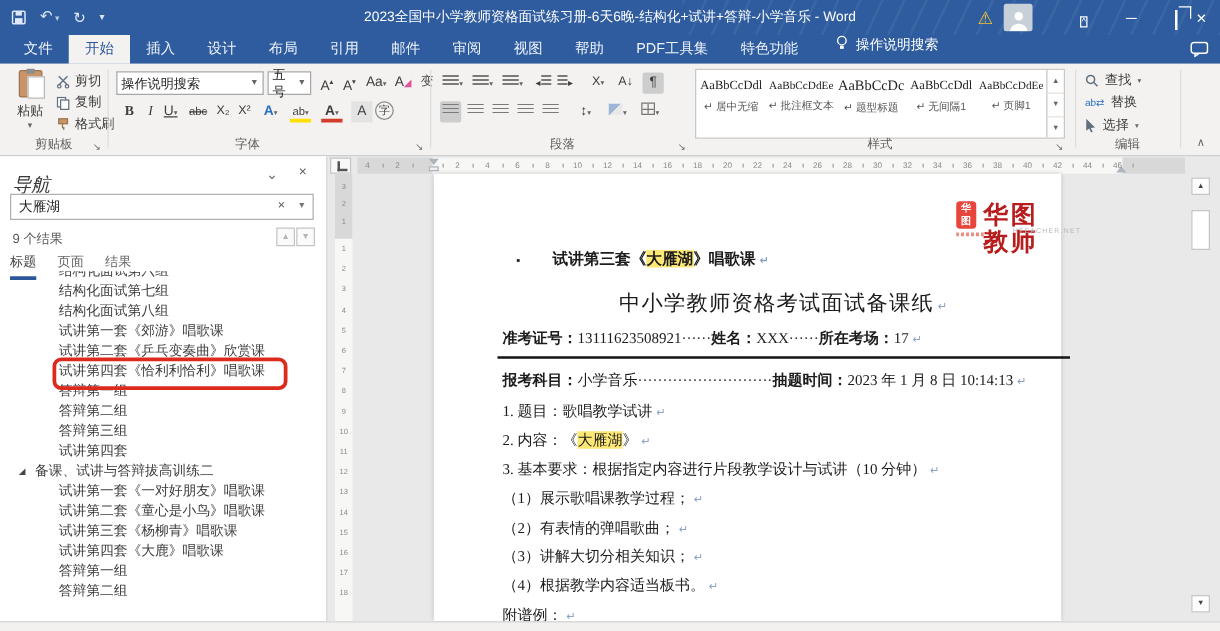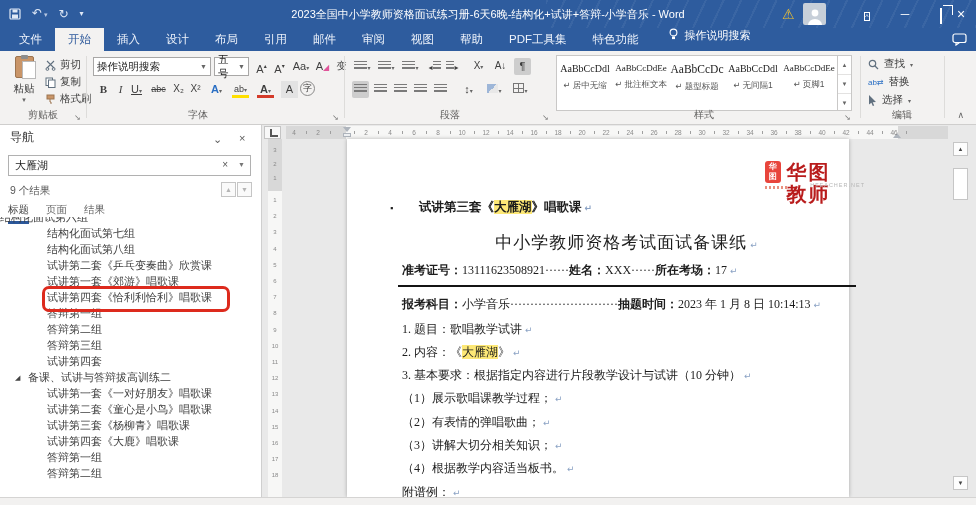--- a/index.html
+++ b/index.html
@@ -51,21 +51,21 @@
   .stylegallery{position:absolute;left:556px;top:4px;width:296px;height:56px;background:#fff;border:1px solid #c9c8c7;display:flex;}
   .stylecard{width:56px;text-align:center;padding-top:7px;overflow:hidden;cursor:default;}
   .stylecard .prev{display:block;font-family:"Liberation Serif","DejaVu Serif",serif;color:#222;white-space:nowrap;}
   .stylecard .lab{display:block;font-size:8.5px;color:#555;margin-top:6px;white-space:nowrap;}
   .gal-arrows{margin-left:auto;width:15px;border-left:1px solid #c9c8c7;display:flex;flex-direction:column;}
   .gal-arrows div{flex:1;font-size:6px;color:#666;text-align:center;line-height:18px;border-bottom:1px solid #e3e2e1;}
   .edit-item{position:absolute;left:868px;display:flex;align-items:center;gap:5px;white-space:nowrap;color:#3b3b3b;}
 
   
   .navpane{position:absolute;left:0;top:125px;width:262px;bottom:8px;background:#fff;border-right:1px solid #cfcfcf;overflow:hidden;z-index:2;}
-  .nav-title{position:absolute;left:10px;top:4px;font-size:12px;color:#3a3a3a;}
+  .nav-title{position:absolute;left:10px;top:14px;font-size:15px;color:#3a3a3a;font-style:italic;}
   .nav-hbtn{position:absolute;font-size:11px;color:#5c5c5c;}
   .nav-search{position:absolute;left:8px;top:30px;width:243px;height:21px;border:1px solid #b1b1b1;background:#fff;}
   .nav-search input{position:absolute;left:4px;top:1px;width:190px;height:17px;border:none;outline:none;font-size:11px;color:#1f1f1f;font-family:inherit;background:transparent;}
   .nav-search .sx{position:absolute;right:22px;top:3px;font-size:10px;color:#555;}
   .nav-search .sd{position:absolute;right:5px;top:5px;font-size:7px;color:#777;}
   .nav-results{position:absolute;left:10px;top:59px;font-size:10.5px;color:#585858;}
   .updownbtn{position:absolute;top:57px;width:15px;height:15px;border:1px solid #c5c5c5;background:#fafafa;font-size:7px;color:#b5b5b5;text-align:center;line-height:13px;}
   .nav-tabs{position:absolute;left:8px;top:78px;display:flex;gap:17px;font-size:10.5px;color:#666;}
   .nav-tab{padding-bottom:4px;}
   .nav-tab.active{color:#3f3f3f;border-bottom:3px solid #2b579a;}
@@ -93,21 +93,21 @@
   .page{position:absolute;left:347px;top:139px;width:502px;bottom:8px;background:#fff;box-shadow:0 0 4px rgba(0,0,0,.28);z-index:1;}
   .logo{position:absolute;left:418px;top:22px;display:flex;gap:6px;}
   .logo-sq{width:22px;height:22px;background:#e8453c;border-radius:3px;color:#fff;font-size:8px;line-height:10px;text-align:center;padding-top:1px;font-weight:bold;}
   .logo-strip{position:absolute;left:418px;top:47px;width:22px;height:3px;background:repeating-linear-gradient(90deg,#e8907f 0 2px,transparent 2px 4px);}
   .logo-name{font-size:20px;font-weight:bold;color:#b91c1c;letter-spacing:2px;line-height:22px;font-family:Liberation Serif, serif;}
   .logo-site{position:absolute;left:446px;top:43px;width:72px;text-align:right;font-size:5.5px;color:#b7b7b7;letter-spacing:1px;}
   .docline{position:absolute;white-space:nowrap;font-family:"Liberation Serif","DejaVu Serif",serif;font-size:12px;color:#1c1c1c;}
   .docline .ret{color:#8aa2c4;font-size:9px;margin-left:3px;font-family:"DejaVu Sans",sans-serif;}
   .seg-b{font-weight:bold;}
   .seg-hl{background:#fde876;}
-  .dl-heading{left:43px;font-size:12.5px;font-weight:bold;}
+  .dl-heading{left:66px;font-size:12.5px;font-weight:bold;}
   .dl-heading .bullet{display:inline-block;width:29px;font-size:9px;}
   .dl-title{left:51px;width:458px;text-align:center;font-size:17px;letter-spacing:1px;}
   .dl-fields,.dl-body{left:55px;}
   .docrule{position:absolute;left:51px;width:458px;height:2px;background:#141414;}
 
   
   .sb-btn{position:absolute;left:953px;width:15px;height:14px;background:#fdfdfd;border:1px solid #c6c6c6;font-size:6px;color:#444;text-align:center;line-height:12px;z-index:2;}
   .sb-thumb{position:absolute;left:953px;top:168px;width:15px;height:32px;background:#fff;border:1px solid #c6c6c6;z-index:2;}
   .sliver{position:absolute;left:0;right:0;bottom:0;height:8px;background:#f2f1f0;border-top:1px solid #d5d4d3;z-index:6;}
   svg{display:block;}
@@ -325,25 +325,25 @@
     </div>
     <div class="nav-results">9 个结果</div>
     <span class="updownbtn" style="left:221px">▲</span>
     <span class="updownbtn" style="left:237px">▼</span>
     <div class="nav-tabs" id="navtabs">
         <div class="nav-tab active">标题</div>
         <div class="nav-tab">页面</div>
         <div class="nav-tab">结果</div>
       </div>
     <div class="navlist" id="navlist">
-        <div class="nrow" style="margin-top: -8px; "><span>结构化面试第六组</span></div>
+        <div class="nrow" style="margin-top: -8px; padding-left: 47px;"><span>结构化面试第六组</span></div>
         <div class="nrow" style="padding-left: 47px;"><span>结构化面试第七组</span></div>
         <div class="nrow" style="padding-left: 47px;"><span>结构化面试第八组</span></div>
+        <div class="nrow" style="padding-left: 47px;"><span>试讲第一套《郊游》唱歌课</span></div>
         <div class="nrow" style="padding-left: 47px;"><span>试讲第二套《乒乓变奏曲》欣赏课</span></div>
-        <div class="nrow" style="padding-left: 47px;"><span>试讲第一套《郊游》唱歌课</span></div>
         <div class="nrow" style="padding-left: 47px;"><span>试讲第四套《恰利利恰利》唱歌课</span></div>
         <div class="nrow" style="padding-left: 47px;"><span>答辩第一组</span></div>
         <div class="nrow" style="padding-left: 47px;"><span>答辩第二组</span></div>
         <div class="nrow" style="padding-left: 47px;"><span>答辩第三组</span></div>
         <div class="nrow" style="padding-left: 47px;"><span>试讲第四套</span></div>
         <div class="nrow" style="padding-left: 28px;"><span class="tri">◢</span><span>备课、试讲与答辩拔高训练二</span></div>
         <div class="nrow" style="padding-left: 47px;"><span>试讲第一套《一对好朋友》唱歌课</span></div>
         <div class="nrow" style="padding-left: 47px;"><span>试讲第二套《童心是小鸟》唱歌课</span></div>
         <div class="nrow" style="padding-left: 47px;"><span>试讲第三套《杨柳青》唱歌课</span></div>
         <div class="nrow" style="padding-left: 47px;"><span>试讲第四套《大鹿》唱歌课</span></div>

